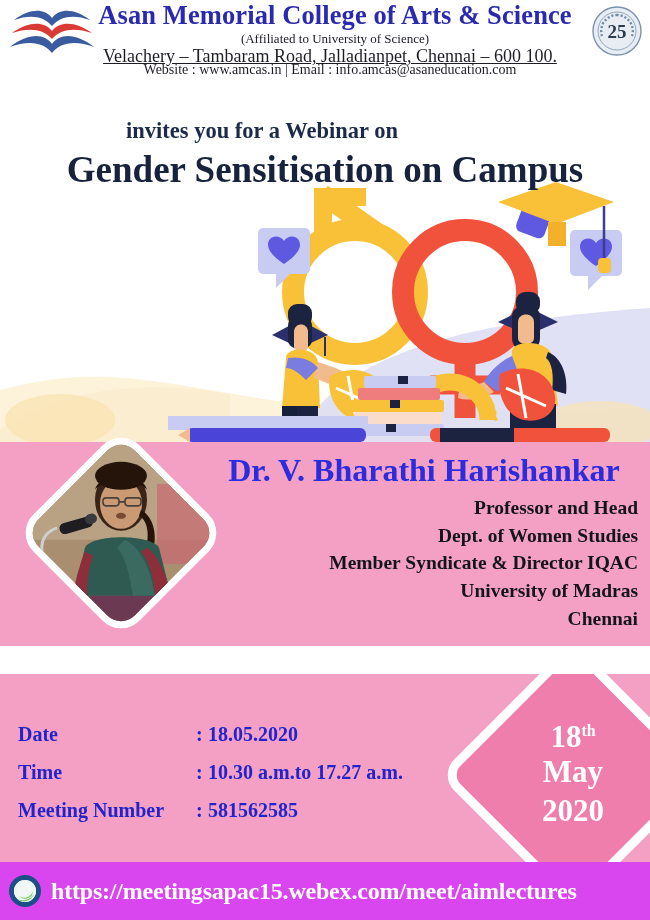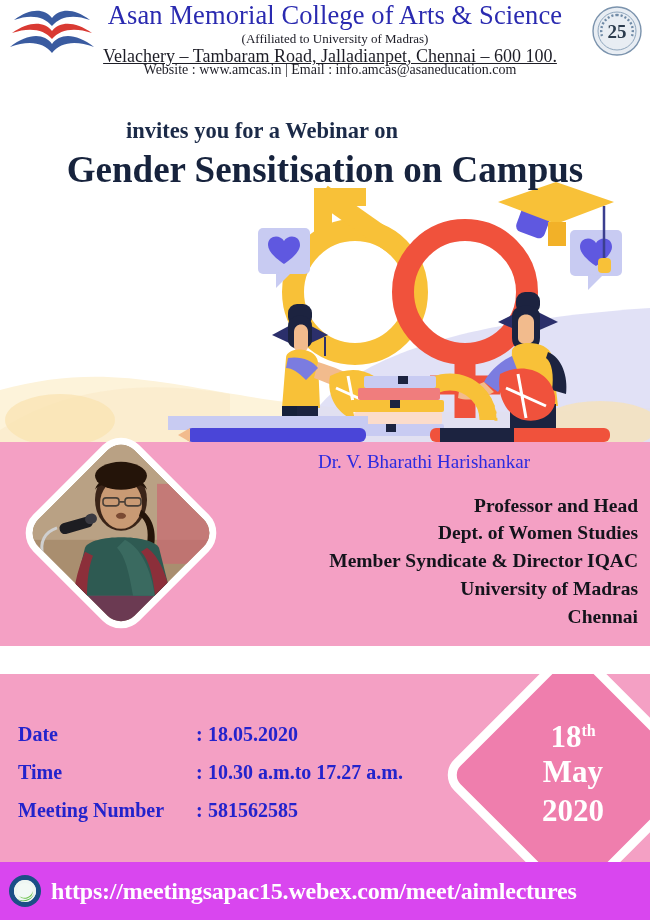--- a/index.html
+++ b/index.html
@@ -7,21 +7,21 @@
   #poster{
     position:relative;width:650px;height:920px;overflow:hidden;background:#ffffff;
   }
 
   
   .header{position:relative;height:180px;background:#ffffff;z-index:5;}
   .logo-mark{position:absolute;left:10px;top:6px;width:84px;height:54px;}
   .emblem{position:absolute;right:8px;top:6px;width:50px;height:50px;}
   .college-name{
     position:absolute;left:95px;top:2px;width:480px;text-align:center;
-    font-size:26.5px;font-weight:400;color:#2a2ab0;letter-spacing:.1px;
+    font-size:26.5px;font-weight:700;color:#2a2ab0;letter-spacing:.1px;
     white-space:nowrap;line-height:1.05;
   }
   .affil{position:absolute;left:95px;top:31px;width:480px;text-align:center;font-size:13px;color:#20202a;line-height:1.25;}
   .addr{position:absolute;left:60px;top:45px;width:540px;text-align:center;font-size:18px;color:#1d1d26;line-height:1.3;text-decoration:underline;}
   .contact{position:absolute;left:60px;top:61px;width:540px;text-align:center;font-size:14px;color:#1d1d26;line-height:1.3;}
   .iqac{position:absolute;left:0;top:83px;width:650px;text-align:center;font-size:25px;font-weight:700;color:#1b2a48;}
   .invites{position:absolute;left:0;top:118px;width:524px;text-align:center;font-size:22.5px;font-weight:700;color:#1b2a48;}
   .topic{position:absolute;left:0;top:148px;width:650px;text-align:center;font-size:37px;font-weight:700;color:#17233d;}
 
   
@@ -37,21 +37,21 @@
     position:absolute;left:8px;top:4px;width:150px;height:150px;
     transform:rotate(45deg);border-radius:26px;
     background:#ffffff;padding:0;box-sizing:border-box;
     border:7px solid #ffffff;overflow:hidden;
   }
   .photo-inner{
     position:absolute;left:-22px;top:-22px;width:184px;height:184px;
     transform:rotate(-45deg);
   }
   .speaker-text{position:absolute;left:210px;top:8px;width:428px;text-align:center;}
-  .sp-name{font-size:19px;font-weight:400;color:#2b2be0;line-height:1.25;margin-bottom:18px;}
+  .sp-name{font-size:32px;font-weight:700;color:#2b2be0;line-height:1.25;margin-bottom:4px;}
   .sp-line{font-size:19.5px;font-weight:700;color:#14141c;line-height:1.42;text-align:right;}
 
   
   .divider{position:absolute;left:0;top:646px;width:650px;height:8px;background:#ffffff;}
   .details{position:absolute;left:0;top:674px;width:650px;height:204px;background:#f4a0c4;overflow:hidden;}
   .det-rows{position:absolute;left:18px;top:48px;}
   .det-row{display:flex;margin-bottom:14px;font-size:20px;font-weight:700;color:#2323cc;line-height:1.2;}
   .det-label{width:178px;}
   .det-colon{width:12px;}
   .det-value{white-space:nowrap;}
@@ -92,21 +92,21 @@
 
     <svg class="emblem" viewBox="0 0 50 50">
       <circle cx="25" cy="25" r="24" fill="#e8edf3" stroke="#7b93ad" stroke-width="1.4"></circle>
       <circle cx="25" cy="25" r="19" fill="none" stroke="#8fa6bd" stroke-width="1"></circle>
       <path d="M10 30 A16 16 0 0 1 25 9" fill="none" stroke="#6f8aa6" stroke-width="2.4" stroke-dasharray="2 2"></path>
       <path d="M40 30 A16 16 0 0 0 25 9" fill="none" stroke="#6f8aa6" stroke-width="2.4" stroke-dasharray="2 2"></path>
       <text x="25" y="32" text-anchor="middle" font-family="Liberation Serif, serif" font-size="19" font-weight="700" fill="#2b3b4d">25</text>
     </svg>
 
     <div class="college-name">Asan Memorial College of Arts &amp; Science</div>
-    <div class="affil">(Affiliated to University of Madras)</div>
+    <div class="affil">(Affiliated to University of Science)</div>
     <div class="addr">Velachery – Tambaram Road, Jalladianpet, Chennai – 600 100.</div>
     <div class="contact">Website : www.amcas.in | Email : info.amcas@asaneducation.com</div>
     <div class="invites">invites you for a Webinar on</div>
     <div class="topic">Gender Sensitisation on Campus</div>
   </div>
 
   <div class="illus">
     <svg width="650" height="262" viewBox="0 0 650 262">
       <rect width="650" height="262" fill="#ffffff"></rect>
 

